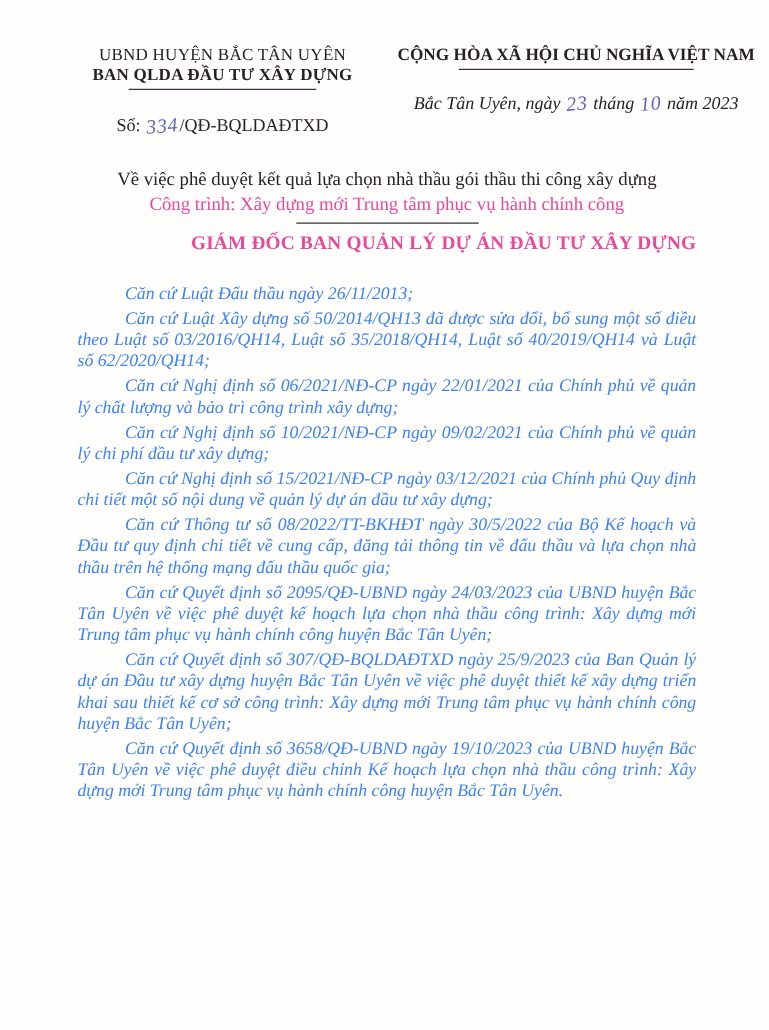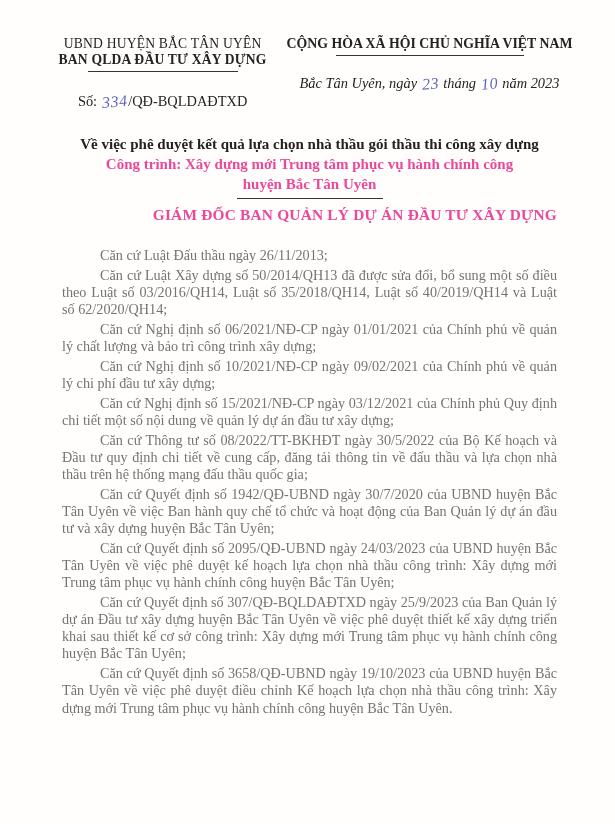--- a/index.html
+++ b/index.html
@@ -16,22 +16,23 @@
     box-sizing: border-box;
     padding: 36px 58px 10px 62px;
     font-family: "Liberation Serif", serif;
     color: #26221f;
     overflow: hidden;
   }
 
   
   .doc-header {
     display: flex;
-    justify-content: center;
+    justify-content: space-between;
     align-items: flex-start;
+    gap: 16px;
   }
   .header-left {
     flex: 0 0 232px;
     text-align: center;
   }
   .header-right {
     flex: 1;
     text-align: center;
     padding-left: 8px;
   }
@@ -92,44 +93,45 @@
     text-align: center;
     margin-top: 24px;
   }
   .doc-heading {
     font-size: 16.5px;
     font-weight: bold;
     letter-spacing: 0.3px;
   }
   .doc-subtitle {
     font-size: 15px;
-    font-weight: bold;
+    font-weight: normal;
     line-height: 20px;
   }
   .maroon { color: #ec4899; }
 
   .authority {
     text-align: right;
     margin-top: 7px;
     font-size: 15.4px;
     font-weight: bold;
     letter-spacing: 0.2px;
   }
 
   
   .doc-body {
     margin-top: 23px;
   }
   .doc-body p {
     margin: 2.5px 0;
     font-size: 14.2px;
+    font-style: italic;
     line-height: 17.2px;
     text-align: justify;
     text-indent: 38px;
-    color: #737373;
+    color: #3b82f6;
   }
 </style>
 </head>
 <body>
 
 <div class="page">
 
   <header class="doc-header">
     <div class="header-left">
       <div class="hdr-line1-left">UBND HUYỆN BẮC TÂN UYÊN</div>
@@ -150,32 +152,30 @@
         <span>tháng</span>
         <span class="handwritten">10</span>
         <span>năm 2023</span>
       </div>
     </div>
   </header>
 
   <div class="title-block">
     <div class="doc-subtitle">Về việc phê duyệt kết quả lựa chọn nhà thầu gói thầu thi công xây dựng</div>
     <div class="doc-subtitle maroon">Công trình: Xây dựng mới Trung tâm phục vụ hành chính công</div>
-    <div class="doc-subtitle maroon">huyện Bắc Tân Uyên</div>
     <div class="rule rule-title"></div>
   </div>
 
   <div class="authority maroon">GIÁM ĐỐC BAN QUẢN LÝ DỰ ÁN ĐẦU TƯ XÂY DỰNG</div>
 
   <div class="doc-body">
     <p>Căn cứ Luật Đấu thầu ngày 26/11/2013;</p>
     <p>Căn cứ Luật Xây dựng số 50/2014/QH13 đã được sửa đổi, bổ sung một số điều theo Luật số 03/2016/QH14, Luật số 35/2018/QH14, Luật số 40/2019/QH14 và Luật số 62/2020/QH14;</p>
-    <p>Căn cứ Nghị định số 06/2021/NĐ-CP ngày 01/01/2021 của Chính phủ về quản lý chất lượng và bảo trì công trình xây dựng;</p>
+    <p>Căn cứ Nghị định số 06/2021/NĐ-CP ngày 22/01/2021 của Chính phủ về quản lý chất lượng và bảo trì công trình xây dựng;</p>
     <p>Căn cứ Nghị định số 10/2021/NĐ-CP ngày 09/02/2021 của Chính phủ về quản lý chi phí đầu tư xây dựng;</p>
     <p>Căn cứ Nghị định số 15/2021/NĐ-CP ngày 03/12/2021 của Chính phủ Quy định chi tiết một số nội dung về quản lý dự án đầu tư xây dựng;</p>
     <p>Căn cứ Thông tư số 08/2022/TT-BKHĐT ngày 30/5/2022 của Bộ Kế hoạch và Đầu tư quy định chi tiết về cung cấp, đăng tải thông tin về đấu thầu và lựa chọn nhà thầu trên hệ thống mạng đấu thầu quốc gia;</p>
-    <p>Căn cứ Quyết định số 1942/QĐ-UBND ngày 30/7/2020 của UBND huyện Bắc Tân Uyên về việc Ban hành quy chế tổ chức và hoạt động của Ban Quản lý dự án đầu tư và xây dựng huyện Bắc Tân Uyên;</p>
     <p>Căn cứ Quyết định số 2095/QĐ-UBND ngày 24/03/2023 của UBND huyện Bắc Tân Uyên về việc phê duyệt kế hoạch lựa chọn nhà thầu công trình: Xây dựng mới Trung tâm phục vụ hành chính công huyện Bắc Tân Uyên;</p>
     <p>Căn cứ Quyết định số 307/QĐ-BQLDAĐTXD ngày 25/9/2023 của Ban Quản lý dự án Đầu tư xây dựng huyện Bắc Tân Uyên về việc phê duyệt thiết kế xây dựng triển khai sau thiết kế cơ sở công trình: Xây dựng mới Trung tâm phục vụ hành chính công huyện Bắc Tân Uyên;</p>
     <p>Căn cứ Quyết định số 3658/QĐ-UBND ngày 19/10/2023 của UBND huyện Bắc Tân Uyên về việc phê duyệt điều chỉnh Kế hoạch lựa chọn nhà thầu công trình: Xây dựng mới Trung tâm phục vụ hành chính công huyện Bắc Tân Uyên.</p>
   </div>
 
 </div>
 
 </body></html>

